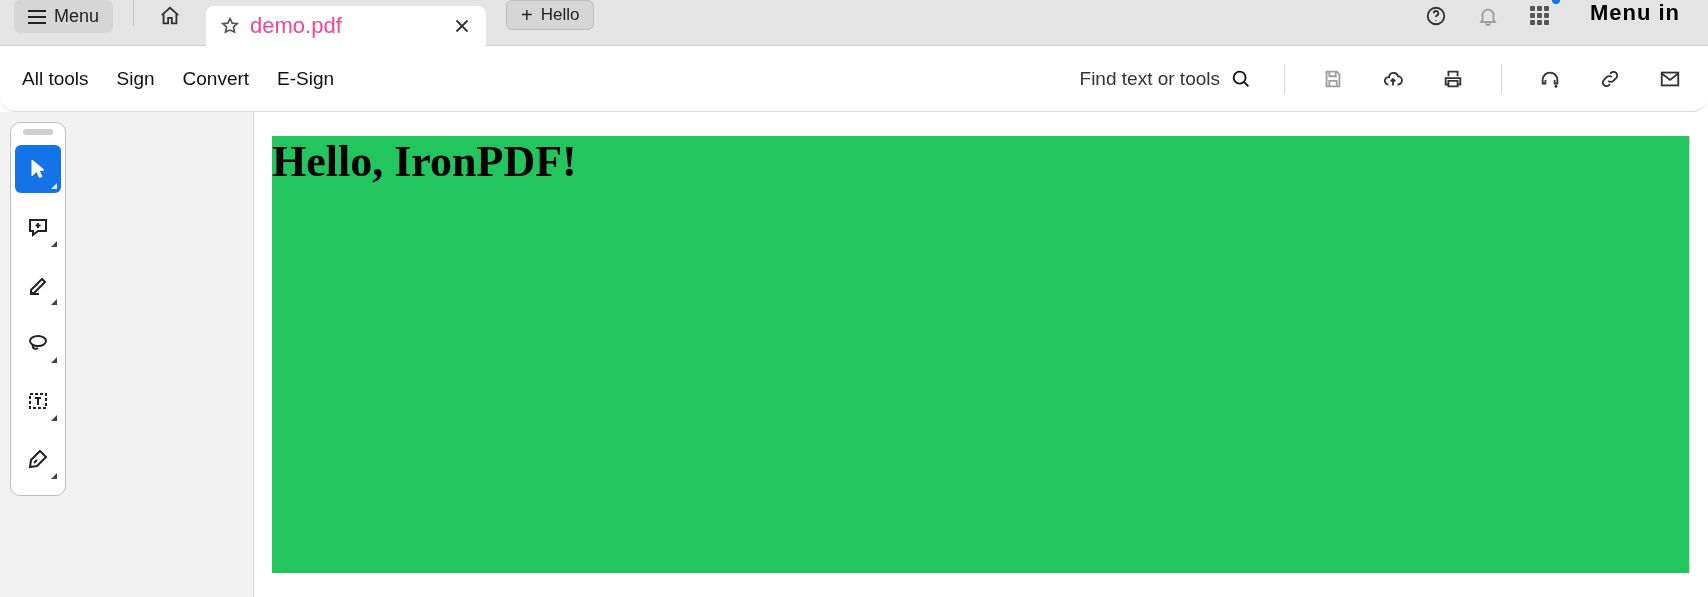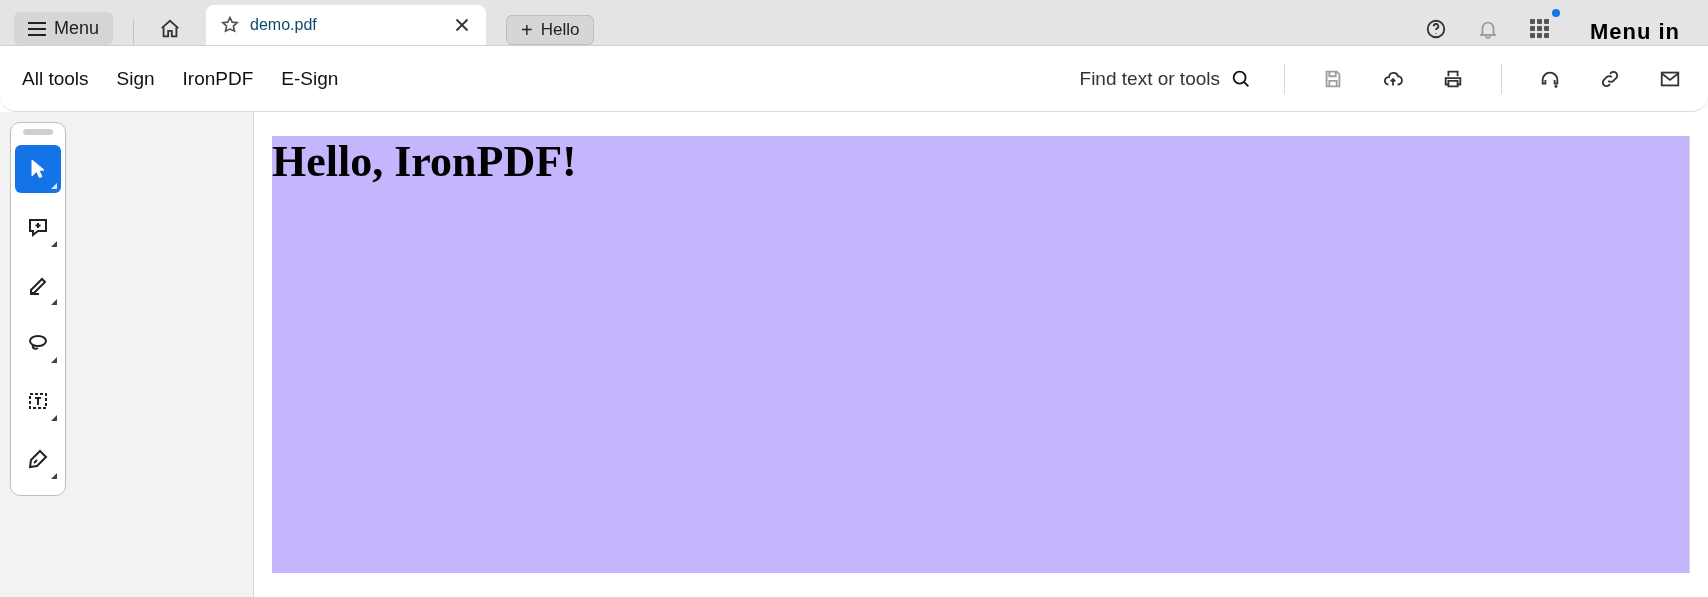--- a/index.html
+++ b/index.html
@@ -7,21 +7,21 @@
     font-family: -apple-system, BlinkMacSystemFont, "Segoe UI", Arial, sans-serif;
     background: #fff;
     width: 1708px;
     height: 597px;
     overflow: hidden;
   }
 
   
   .topbar {
     display: flex;
-    align-items: flex-end;
+    align-items: flex-start;
     height: 46px;
     background: #e4e4e4;
     padding: 0 14px;
     gap: 20px;
     border-bottom: 1px solid #d0d0d0;
   }
   .menu-btn {
     display: flex;
     align-items: center;
     gap: 8px;
@@ -68,22 +68,22 @@
     align-items: center;
     gap: 10px;
     background: #fff;
     height: 40px;
     padding: 0 12px 0 14px;
     border-radius: 8px 8px 0 0;
     margin-top: 6px;
     min-width: 280px;
   }
   .tab .title {
-    font-size: 16px;
-    color: #0c4a6e;
+    font-size: 22px;
+    color: #ec4899;
     flex: 1;
   }
   .tab .close { width:24px;height:24px; }
 
   .create-btn {
     display: flex;
     align-items: center;
     gap: 8px;
     background: #d6d6d6;
     border: 1px solid #bdbdbd;
@@ -206,21 +206,21 @@
   .tool-slot:not(.active) svg { stroke:#222; }
 
   .doc-scroll {
     flex: 1;
     background: #fff;
     overflow: auto;
     padding: 24px 18px;
     position:relative;
   }
   .doc-page {
-    background:#c4b5fd;
+    background:#22c55e;
     border-right:1px solid #d7d7d7;
     min-height:100%;
     padding-right:60px;
   }
   .pdf-h1 {
     font-family: "Times New Roman", Times, serif;
     font-weight: 700;
     font-size: 44px;
     color: #000;
   }
@@ -292,21 +292,21 @@
     </span>
     <span class="apps-dot"></span>
   </button>
 
   <div class="signin">Menu in</div>
 </div>
 
 <div class="toolbar">
   <a class="textbtn">All tools</a>
   <a class="textbtn">Sign</a>
-  <a class="textbtn">IronPDF</a>
+  <a class="textbtn">Convert</a>
   <a class="textbtn">E-Sign</a>
 
   <div class="spacer"></div>
 
   <div class="find-group">
     <span class="find-text">Find text or tools</span>
     <svg viewBox="0 0 24 24" width="22" height="22" fill="none" stroke="#111" stroke-width="2">
         <circle cx="10.5" cy="10.5" r="6.5"></circle>
         <path d="m20 20-4.5-4.5"></path>
       </svg>

